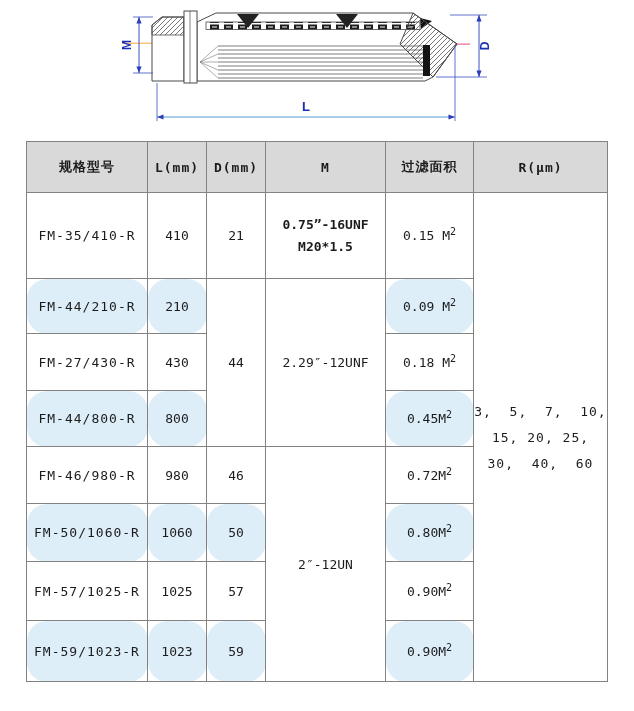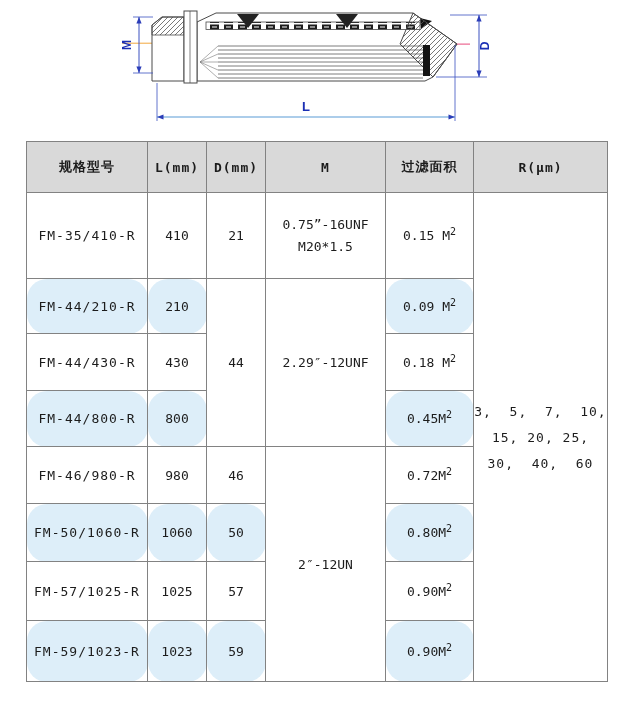--- a/index.html
+++ b/index.html
@@ -22,21 +22,21 @@
   }
   .spec-table th{
     background:#d9d9d9;font-weight:bold;font-size:13px;letter-spacing:1px;
   }
   .spec-table td{background:#ffffff;}
   .spec-table td.alt{background:#ddeef9;border-radius:20px;}
   tr.hrow{height:51px;}
   tr.r1{height:86px;} tr.r2{height:55px;} tr.r3{height:57px;} tr.r4{height:56px;}
   tr.r5{height:57px;} tr.r6{height:58px;} tr.r7{height:59px;} tr.r8{height:61px;}
   .model-cell{letter-spacing:1px;}
-  .mline{margin:7px 0;white-space:pre;}
+  .mline{margin:7px 0;white-space:pre;font-weight:bold;}
   .rline{margin:11px 0;white-space:pre;letter-spacing:1px;}
   .area-cell sup{font-size:10px;line-height:0;}
 </style>
 </head>
 <body>
 
 <div class="page">
 
   <svg class="drawing" viewBox="0 0 634 138">
     <defs>
@@ -152,21 +152,21 @@
         </td>
       </tr>
       <tr class="r2">
         <td class="model-cell alt">FM-44/210-R</td>
         <td class="alt">210</td>
         <td rowspan="3">44</td>
         <td rowspan="3">2.29″-12UNF</td>
         <td class="area-cell alt"><span>0.09 M</span><sup>2</sup></td>
       </tr>
       <tr class="r3">
-        <td class="model-cell">FM-44/430-R</td>
+        <td class="model-cell">FM-27/430-R</td>
         <td>430</td>
         <td class="area-cell"><span>0.18 M</span><sup>2</sup></td>
       </tr>
       <tr class="r4">
         <td class="model-cell alt">FM-44/800-R</td>
         <td class="alt">800</td>
         <td class="area-cell alt"><span>0.45M</span><sup>2</sup></td>
       </tr>
       <tr class="r5">
         <td class="model-cell">FM-46/980-R</td>

